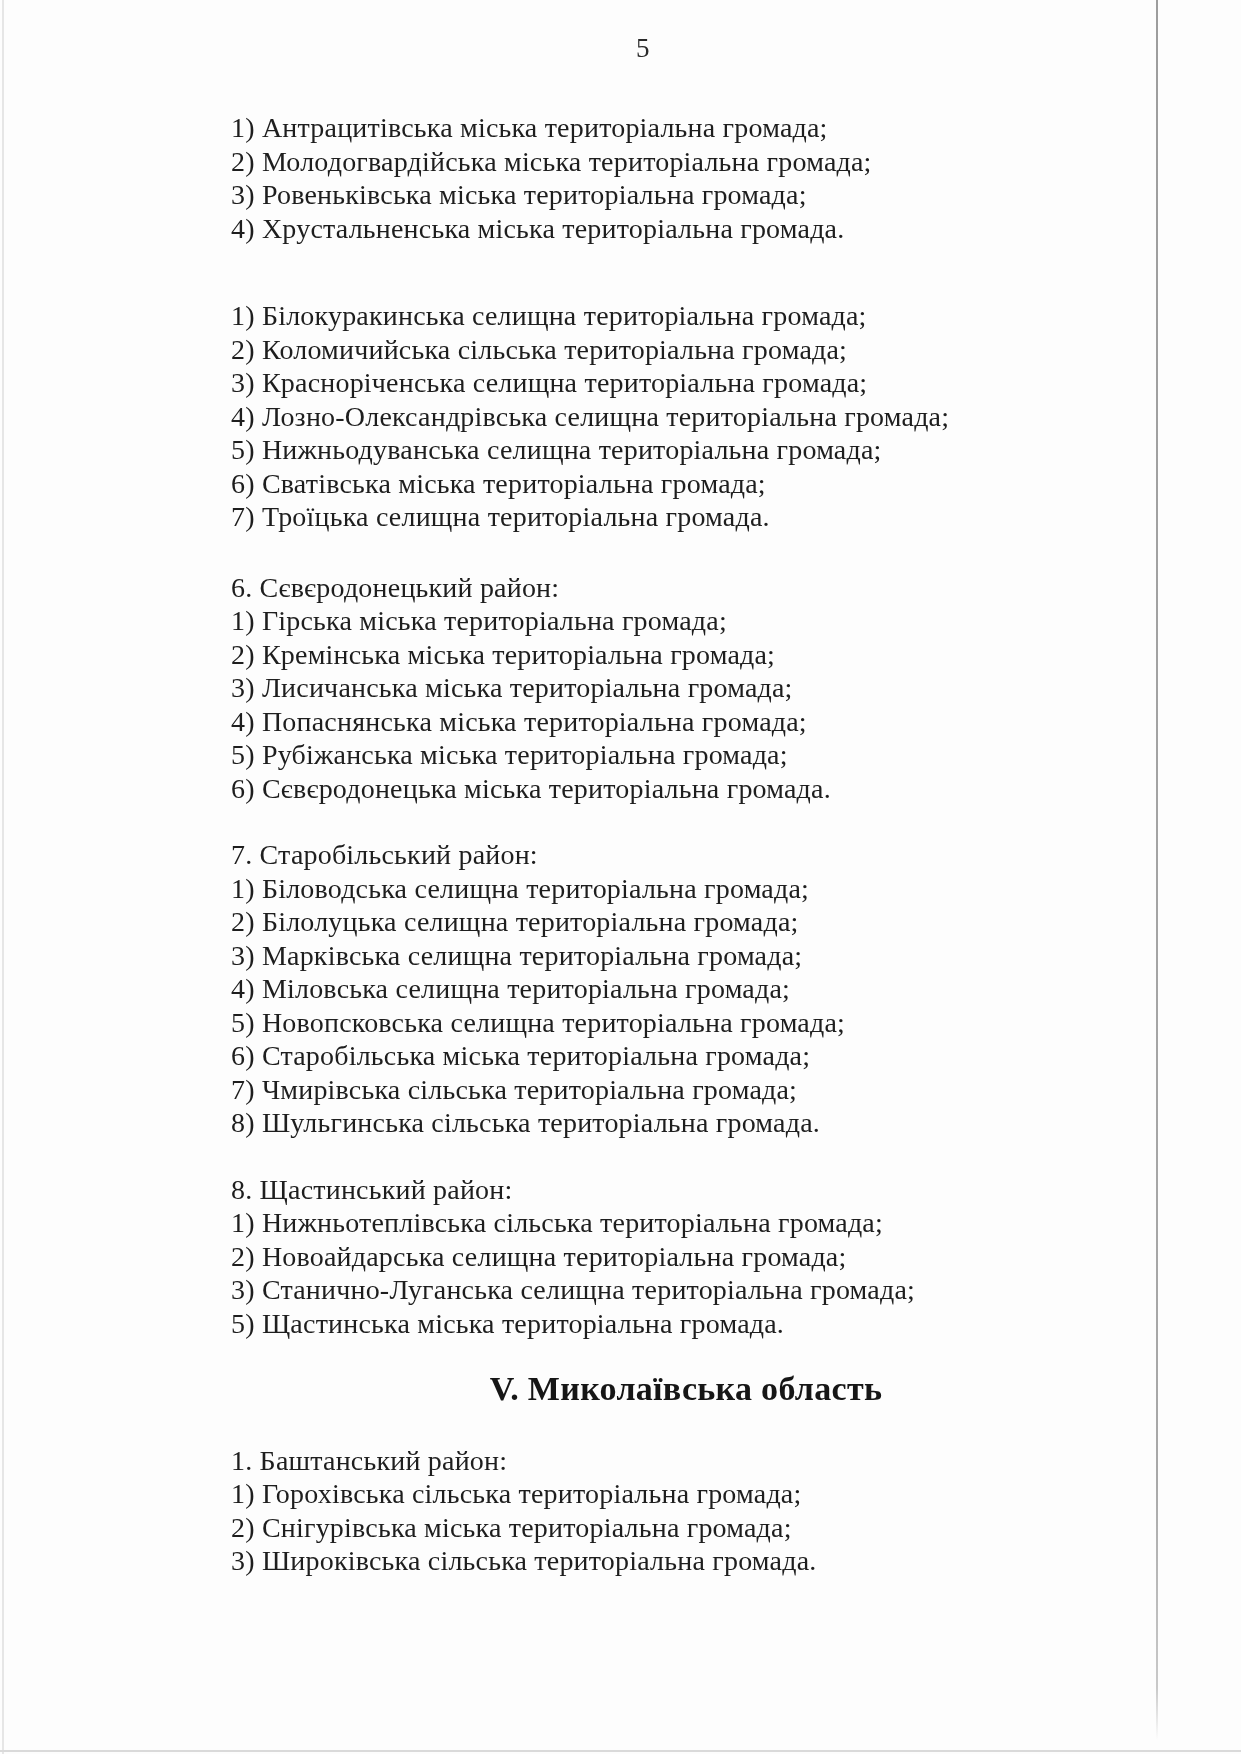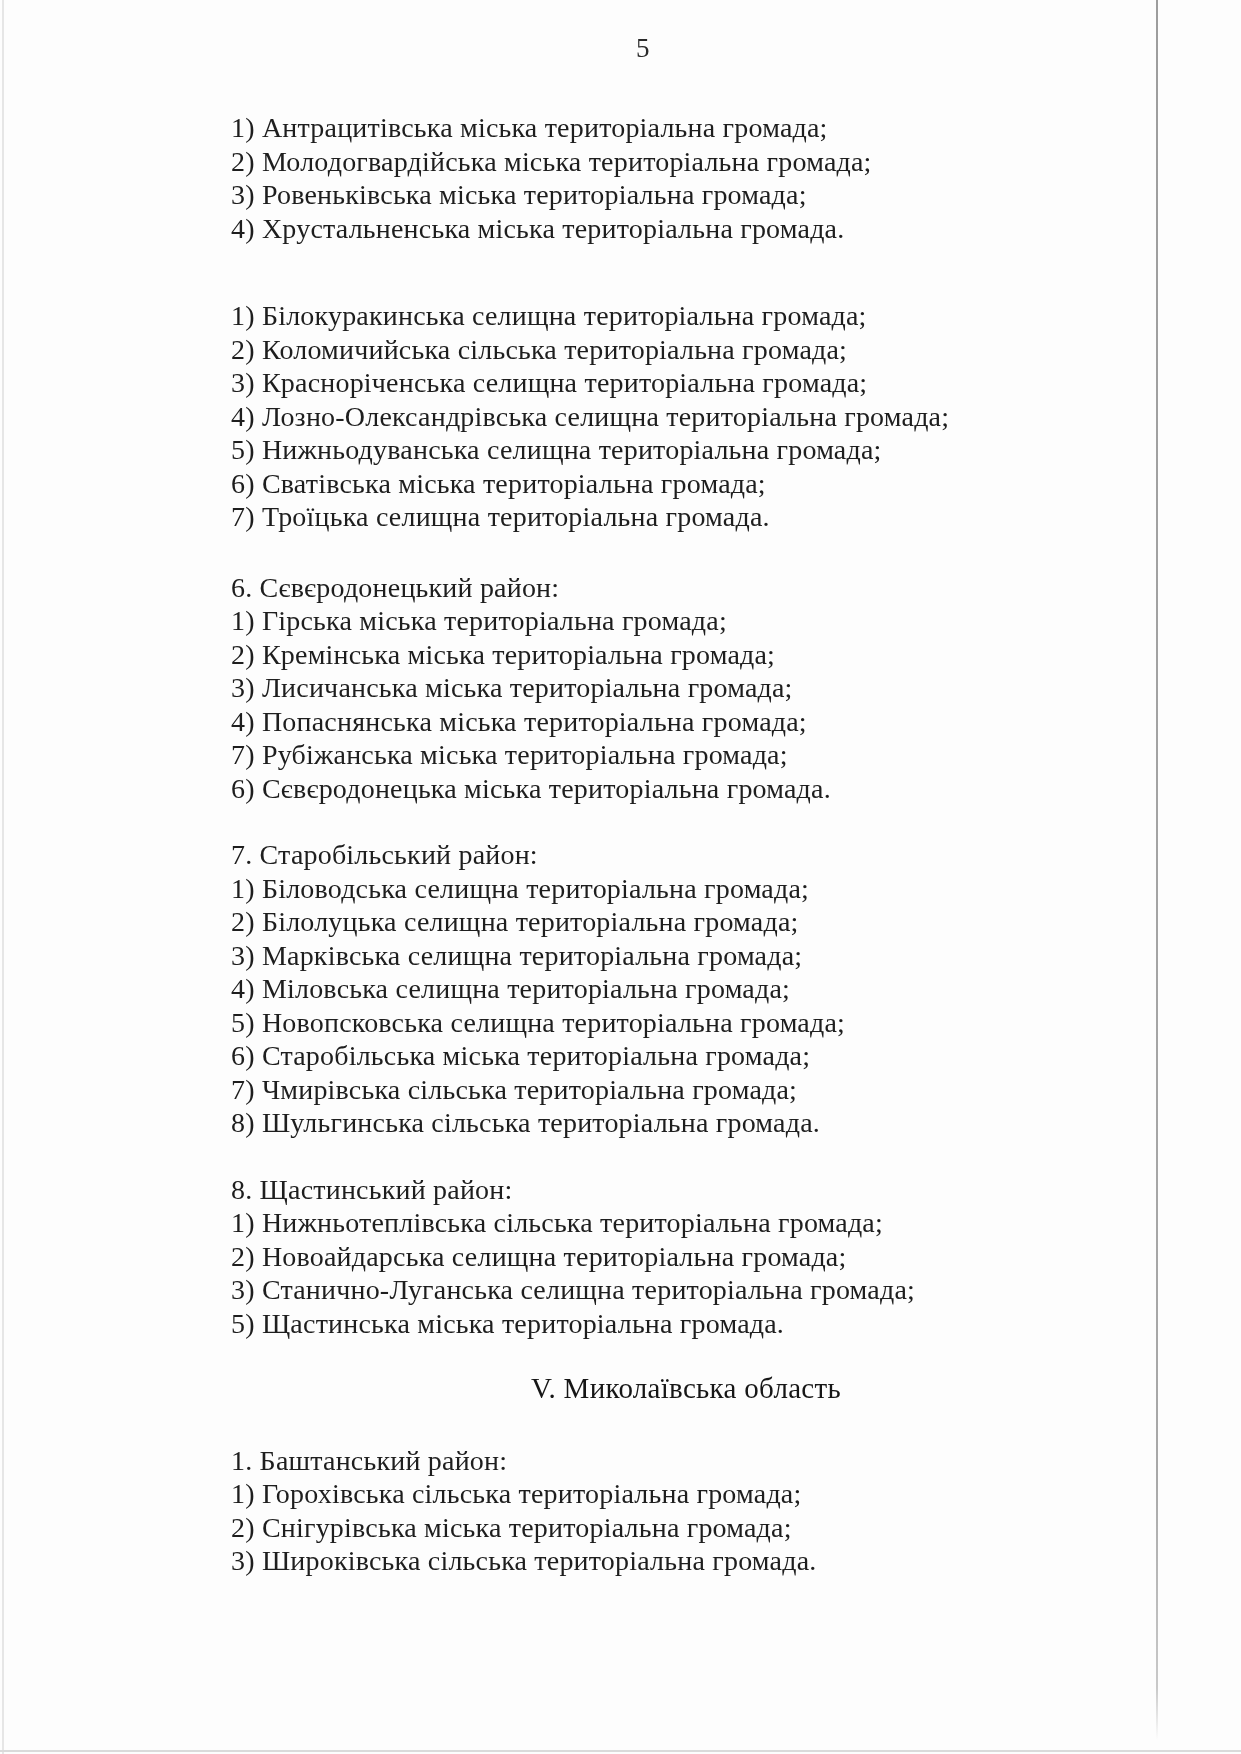--- a/index.html
+++ b/index.html
@@ -38,22 +38,22 @@
     margin-top: 25px;
   }
   .block { margin: 0; }
   .line { white-space: nowrap; }
   .gap-54 { margin-top: 54px; }
   .gap-37 { margin-top: 37px; }
   .gap-33 { margin-top: 33px; }
   .gap-32 { margin-top: 32px; }
   .gap-38 { margin-top: 38px; }
   .chapter-heading {
-    font-weight: normal;
-    font-size: 29px;
+    font-weight: bold;
+    font-size: 34px;
     text-align: center;
     padding-left: 110px;
     letter-spacing: 0.3px;
     color: #161616;
   }
   
   .scan-edge-right {
     position: absolute;
     left: 1156px;
     top: 0;
@@ -103,21 +103,21 @@
       <div class="line">6) Сватівська міська територіальна громада;</div>
       <div class="line">7) Троїцька селищна територіальна громада.</div>
     </div>
 
     <div class="block gap-37">
       <div class="line">6. Сєвєродонецький район:</div>
       <div class="line">1) Гірська міська територіальна громада;</div>
       <div class="line">2) Кремінська міська територіальна громада;</div>
       <div class="line">3) Лисичанська міська територіальна громада;</div>
       <div class="line">4) Попаснянська міська територіальна громада;</div>
-      <div class="line">7) Рубіжанська міська територіальна громада;</div>
+      <div class="line">5) Рубіжанська міська територіальна громада;</div>
       <div class="line">6) Сєвєродонецька міська територіальна громада.</div>
     </div>
 
     <div class="block gap-33">
       <div class="line">7. Старобільський район:</div>
       <div class="line">1) Біловодська селищна територіальна громада;</div>
       <div class="line">2) Білолуцька селищна територіальна громада;</div>
       <div class="line">3) Марківська селищна територіальна громада;</div>
       <div class="line">4) Міловська селищна територіальна громада;</div>
       <div class="line">5) Новопсковська селищна територіальна громада;</div>

